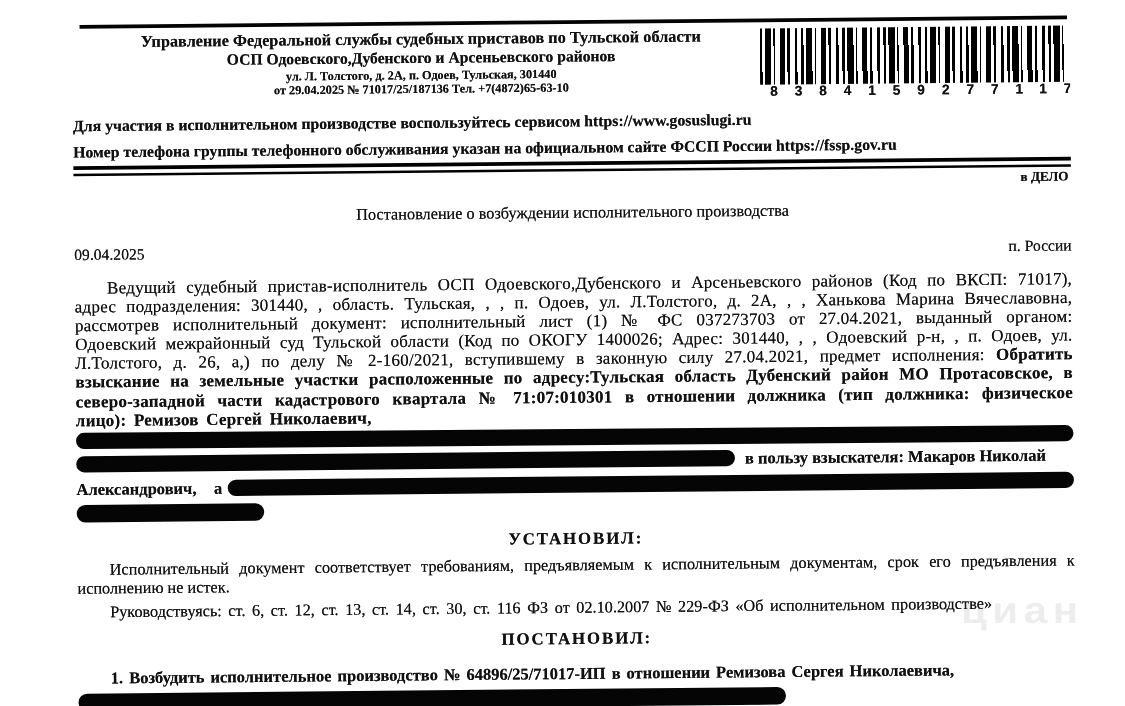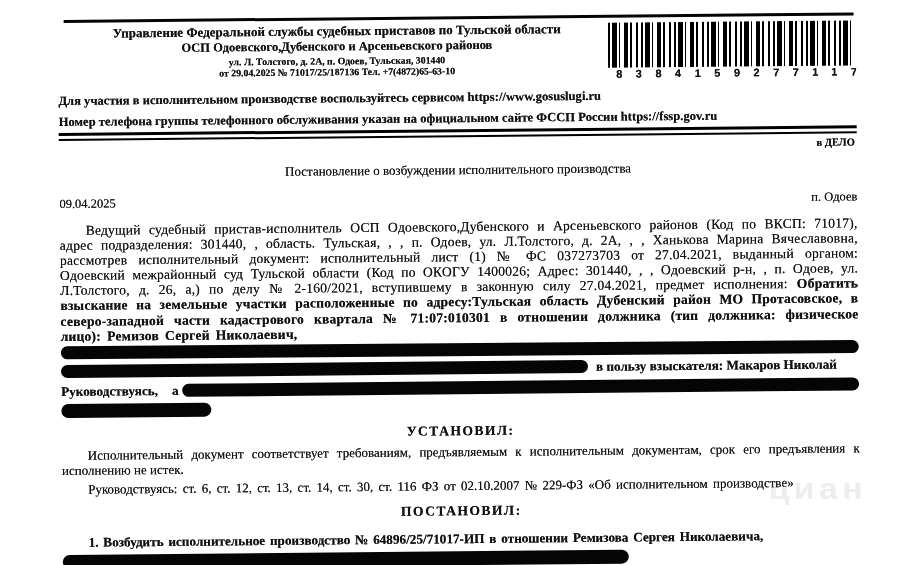--- a/index.html
+++ b/index.html
@@ -93,34 +93,34 @@
       </div>
 
       <div class="rule-double"></div>
 
       <div class="vdelo">в ДЕЛО</div>
 
       <div class="title">Постановление о возбуждении исполнительного производства</div>
 
       <div class="meta">
         <span>09.04.2025</span>
-        <span>п. Одоев</span>
+        <span>п. России</span>
       </div>
 
       <div class="p1"><span>Ведущий судебный пристав-исполнитель ОСП Одоевского,Дубенского и Арсеньевского районов (Код по ВКСП: 71017), адрес подразделения: 301440, , область. Тульская, , , п. Одоев, ул. Л.Толстого, д. 2А, , , Ханькова Марина Вячеславовна, рассмотрев исполнительный документ: исполнительный лист (1) № ФС 037273703 от 27.04.2021, выданный органом: Одоевский межрайонный суд Тульской области (Код по ОКОГУ 1400026; Адрес: 301440, , , Одоевский р-н, , п. Одоев, ул. Л.Толстого, д. 26, а,) по делу № 2-160/2021, вступившему в законную силу 27.04.2021, предмет исполнения: </span><span class="b">Обратить взыскание на земельные участки расположенные по адресу:Тульская область Дубенский район МО Протасовское, в северо-западной части кадастрового квартала № 71:07:010301 в отношении должника (тип должника: физическое лицо): Ремизов Сергей Николаевич,</span></div>
 
       <div class="bar r1"></div>
 
       <div class="row2">
         <div class="bar r2"></div>
         <span class="payee">в пользу взыскателя: Макаров Николай</span>
       </div>
 
       <div class="row3">
-        <span>Руководствуясь,</span>
+        <span>Александрович,</span>
         <span class="tail">а</span>
         <div class="bar r3"></div>
       </div>
 
       <div class="row4">
         <div class="bar r4"></div>
       </div>
 
       <div class="sec">УСТАНОВИЛ:</div>
 

